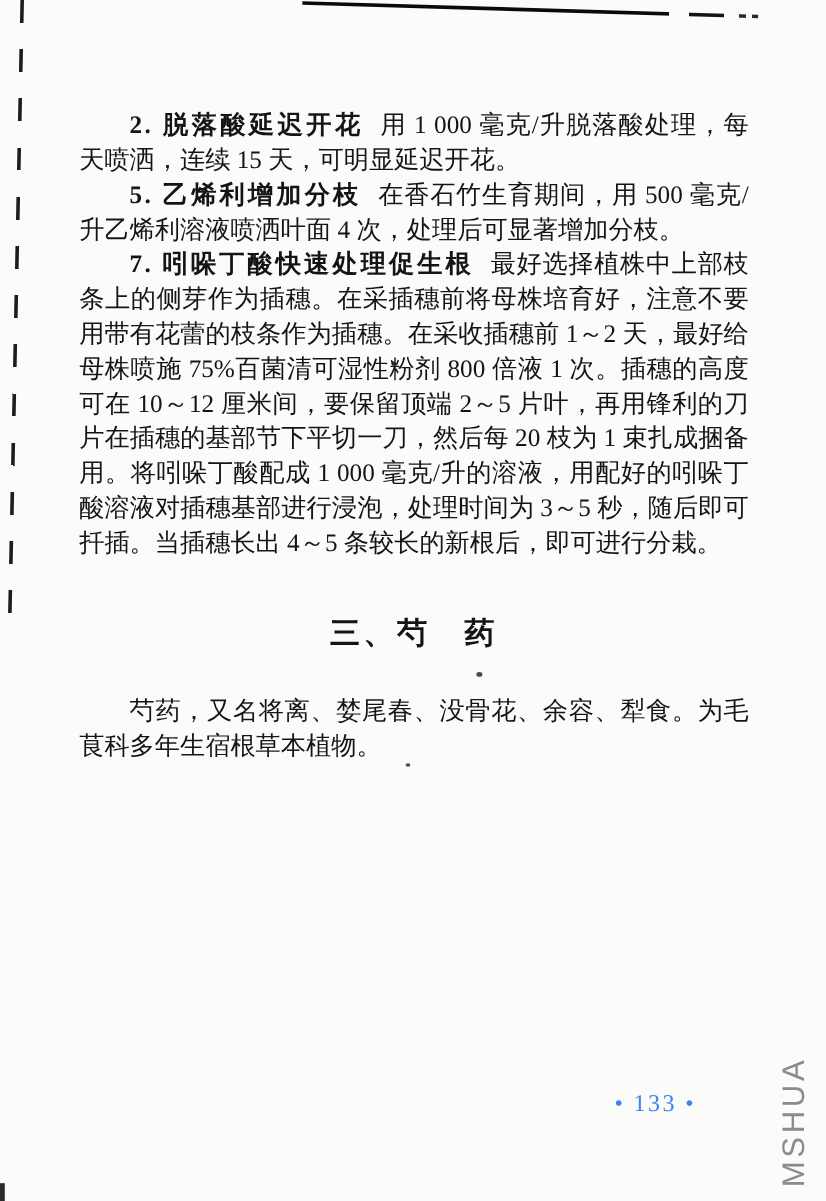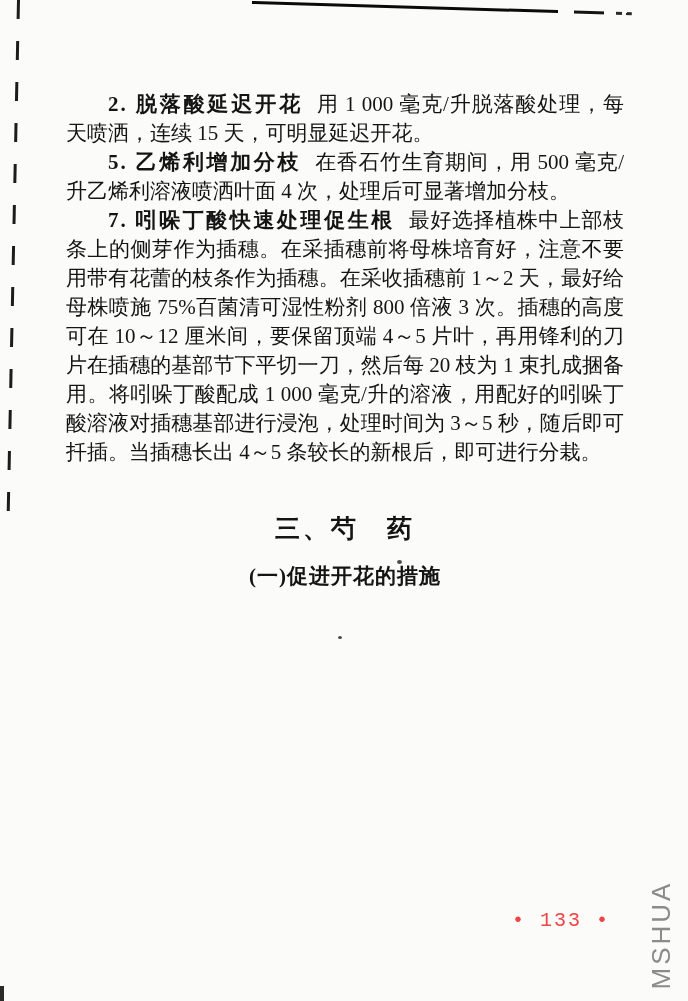--- a/index.html
+++ b/index.html
@@ -109,23 +109,22 @@
   }
   .body-paragraph { margin-top: 13px !important; }
 
   
   .page-number {
     position: absolute;
     left: 512px;
     top: 909px;
     font-size: 20px;
     letter-spacing: 2px;
-    color: #ef4444;
+    color: #3b82f6;
     white-space: nowrap;
-    font-family: Liberation Mono, monospace;
   }
   .watermark {
     position: absolute;
     left: 606px;
     top: 920px;
     width: 110px;
     height: 30px;
     transform: rotate(-90deg);
     transform-origin: center;
     font-family: "Liberation Sans", "DejaVu Sans", sans-serif;
@@ -145,25 +144,25 @@
 <div class="speck s1"></div>
 <div class="speck s2"></div>
 <div class="speck s3"></div>
 
 <div class="page-text">
 
   <p><span class="item-label">2. 脱落酸延迟开花</span><span>用 1 000 毫克/升脱落酸处理，每天喷洒，连续 15 天，可明显延迟开花。</span></p>
 
   <p><span class="item-label">5. 乙烯利增加分枝</span><span>在香石竹生育期间，用 500 毫克/升乙烯利溶液喷洒叶面 4 次，处理后可显著增加分枝。</span></p>
 
-  <p><span class="item-label">7. 吲哚丁酸快速处理促生根</span><span>最好选择植株中上部枝条上的侧芽作为插穗。在采插穗前将母株培育好，注意不要用带有花蕾的枝条作为插穗。在采收插穗前 1～2 天，最好给母株喷施 75%百菌清可湿性粉剂 800 倍液 3 次。插穗的高度可在 10～12 厘米间，要保留顶端 4～5 片叶，再用锋利的刀片在插穗的基部节下平切一刀，然后每 20 枝为 1 束扎成捆备用。将吲哚丁酸配成 1 000 毫克/升的溶液，用配好的吲哚丁酸溶液对插穗基部进行浸泡，处理时间为 3～5 秒，随后即可扦插。当插穗长出 4～5 条较长的新根后，即可进行分栽。</span></p>
+  <p><span class="item-label">7. 吲哚丁酸快速处理促生根</span><span>最好选择植株中上部枝条上的侧芽作为插穗。在采插穗前将母株培育好，注意不要用带有花蕾的枝条作为插穗。在采收插穗前 1～2 天，最好给母株喷施 75%百菌清可湿性粉剂 800 倍液 1 次。插穗的高度可在 10～12 厘米间，要保留顶端 2～5 片叶，再用锋利的刀片在插穗的基部节下平切一刀，然后每 20 枝为 1 束扎成捆备用。将吲哚丁酸配成 1 000 毫克/升的溶液，用配好的吲哚丁酸溶液对插穗基部进行浸泡，处理时间为 3～5 秒，随后即可扦插。当插穗长出 4～5 条较长的新根后，即可进行分栽。</span></p>
 
   <h1 class="section-heading">三、芍　药</h1>
 
+  <p class="intro-paragraph">芍药，又名将离、婪尾春、没骨花、余容、犁食。为毛茛科多年生宿根草本植物。</p>
 
-  <h2 class="subsection-heading">(一)促进开花的措施</h2>
 
 
 </div>
 
 <div class="page-number">• 133 •</div>
 
 <div class="watermark">MSHUA</div>
 
 </body></html>

